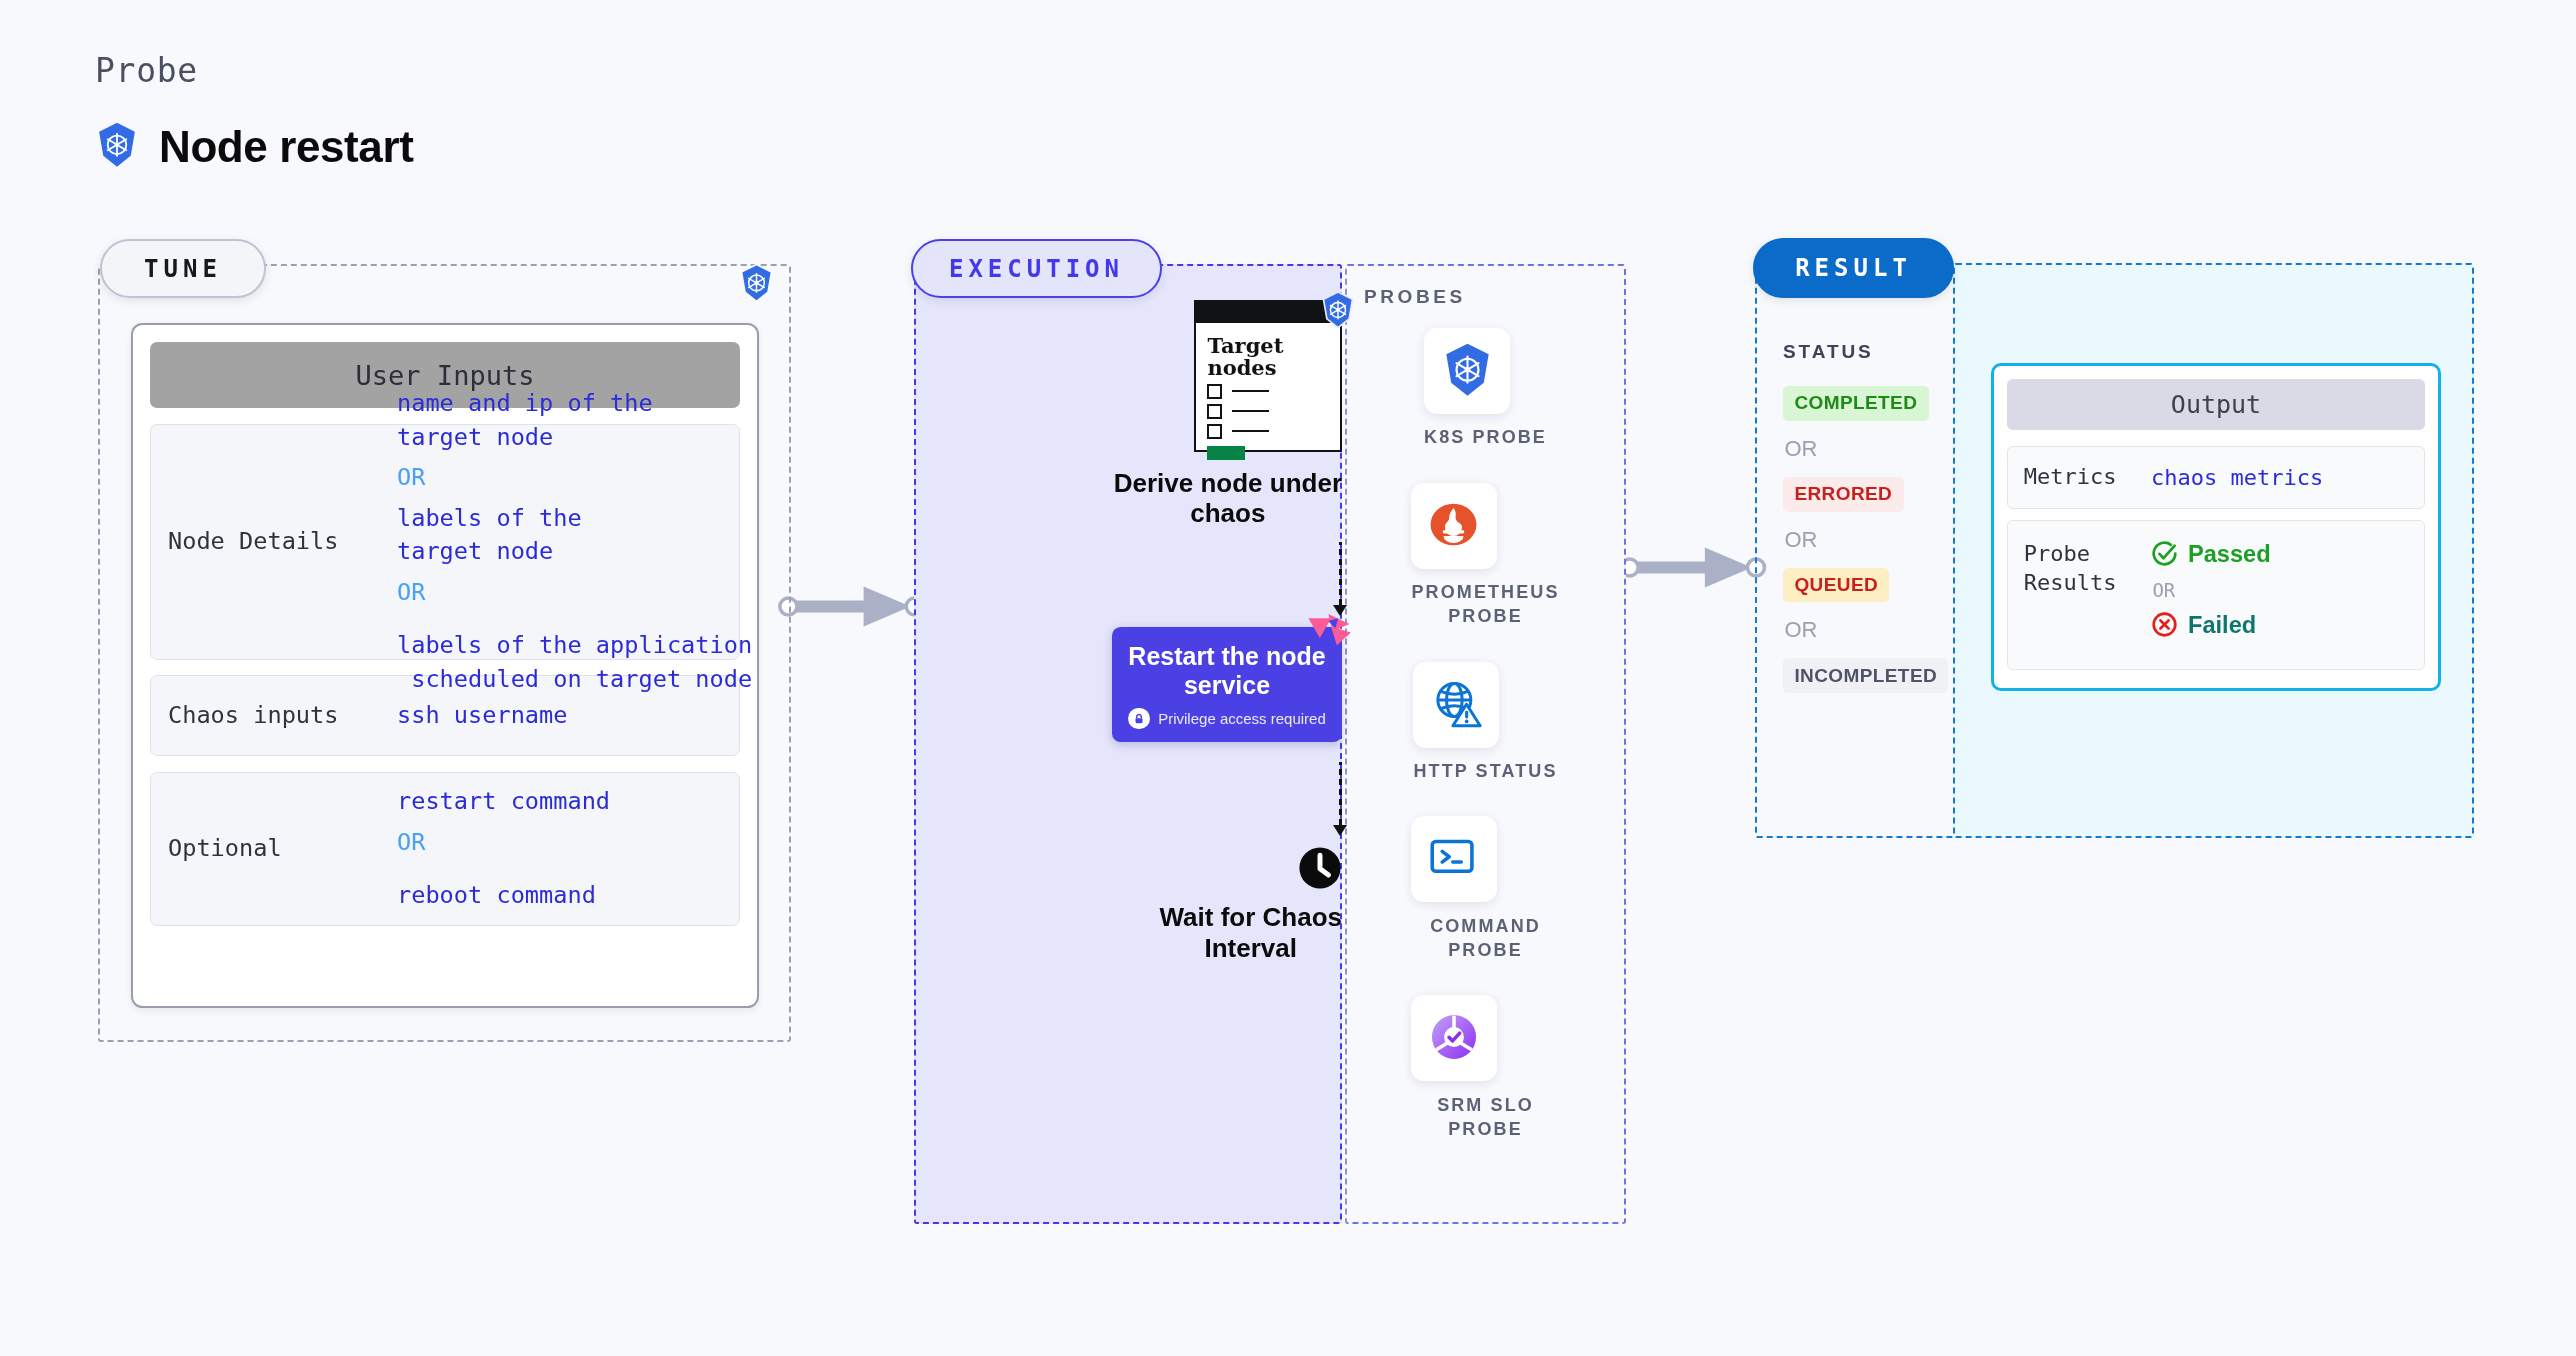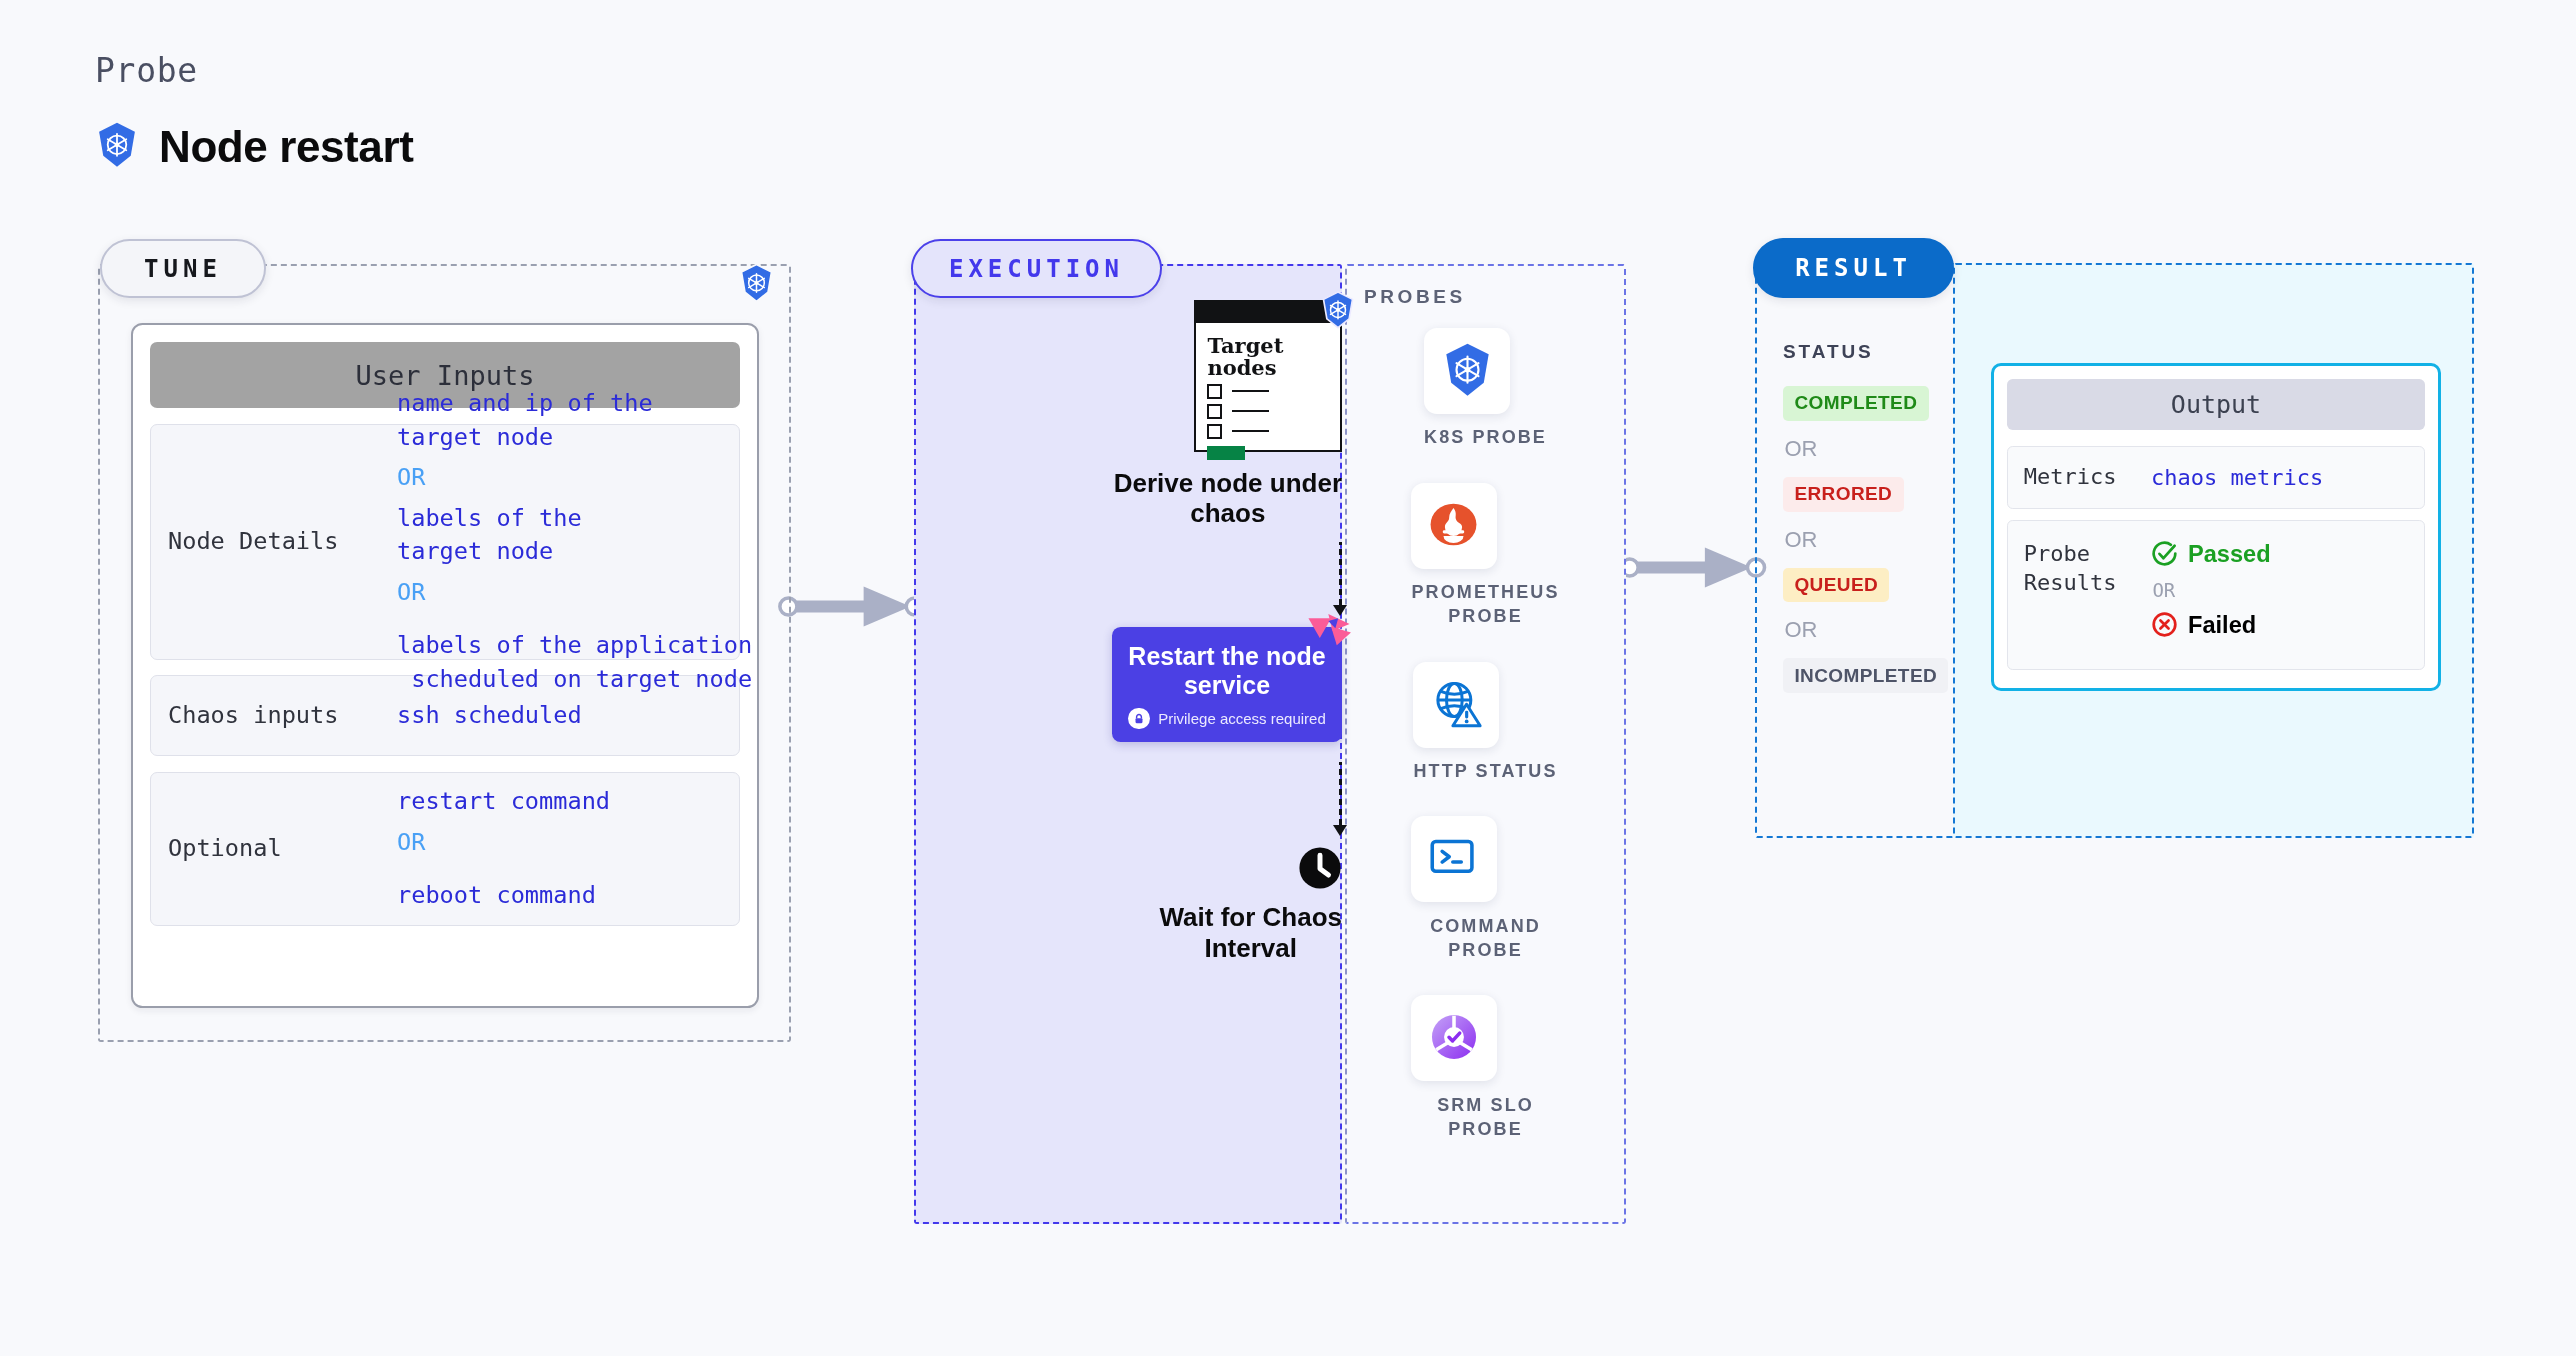--- a/index.html
+++ b/index.html
@@ -233,21 +233,21 @@
     font-family: "DejaVu Sans Mono", monospace;
     font-size: 22px; color: #30333d; line-height: 1.3;
   }
   .out-val {
     flex: 1 1 auto;
     font-family: "DejaVu Sans Mono", monospace;
     font-size: 22px; color: #2b2bd8;
   }
   .pf-row { display: flex; align-items: center; gap: 10px; }
   .pf-pass { font-size: 23.6px; font-weight: bold; color: #1ba023; }
-  .pf-fail { font-size: 23.6px; font-weight: bold; color: #000000; }
+  .pf-fail { font-size: 23.6px; font-weight: bold; color: #0f766e; }
   .pf-or {
     font-family: "DejaVu Sans Mono", monospace;
     font-size: 19px; color: #9ba0b0; margin: 10px 0 10px 1.4px;
   }
 
   
   .conn { position: absolute; }
 
   
   .k8s-tune-badge { position: absolute; left: 738px; top: 263px; z-index: 25; }
@@ -331,21 +331,21 @@
         <span class="v-or">OR</span>
         <div class="v-gap"></div>
         <span class="v-main">labels of the application
  scheduled on target node</span>
       </div>
     </div>
 
     <div class="row-box" style="height:81px;">
       <div class="row-key">Chaos inputs</div>
       <div class="row-vals">
-        <span class="v-main">ssh scheduled</span>
+        <span class="v-main">ssh username</span>
       </div>
     </div>
 
     <div class="row-box" style="height:154px;">
       <div class="row-key">Optional</div>
       <div class="row-vals">
         <span class="v-main">restart command</span>
         <span class="v-or">OR</span>
         <div class="v-gap"></div>
         <span class="v-main">reboot command</span>

